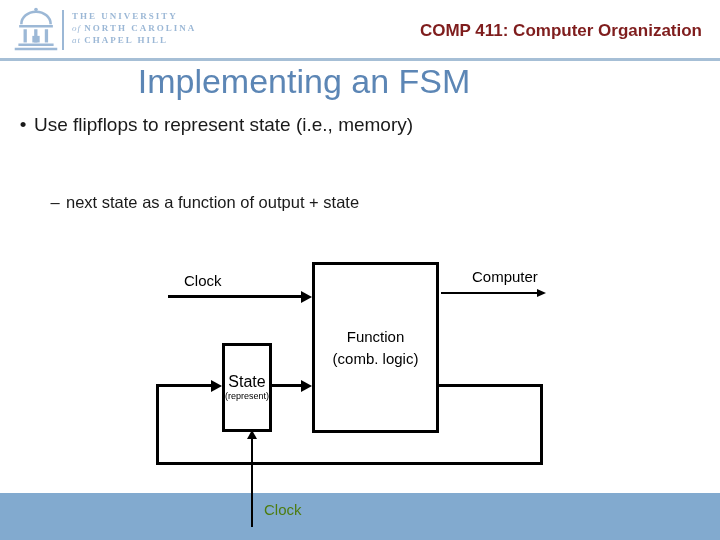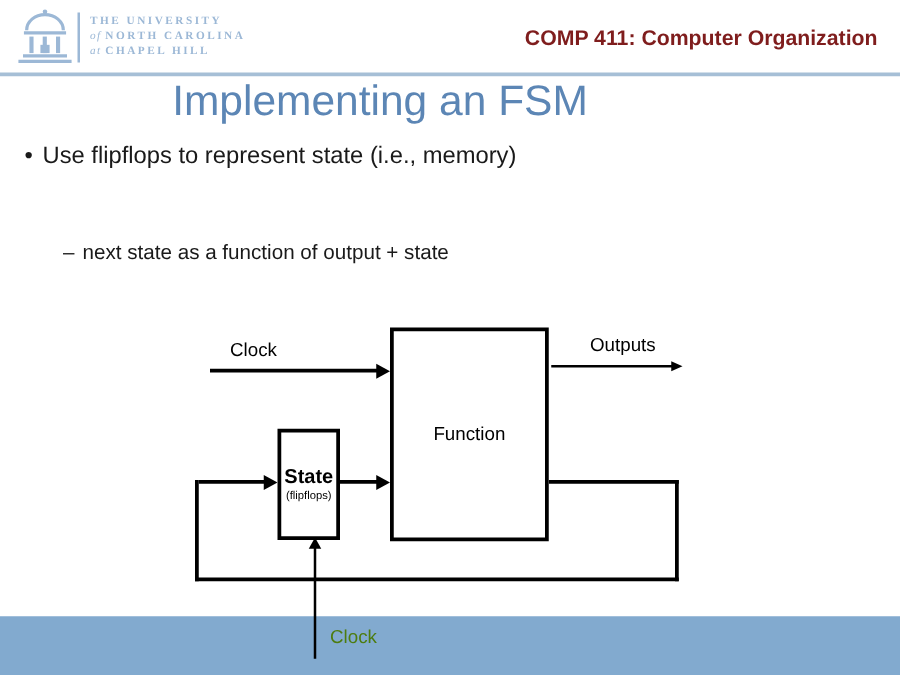--- a/index.html
+++ b/index.html
@@ -38,21 +38,21 @@
   
   #bottom-band{position:absolute;left:0;top:493px;width:720px;height:47px;background:#82aacf;}
 
   
   .dline{position:absolute;background:#000;}
   .dbox{position:absolute;border:3px solid #000;background:#fff;box-sizing:border-box;
         display:flex;flex-direction:column;align-items:center;justify-content:center;}
   .dlabel{position:absolute;color:#000;font-size:15px;white-space:nowrap;}
   #function-box{left:312px;top:262px;width:127px;height:171px;font-size:15px;line-height:22px;text-align:left;}
   #state-box{left:222px;top:343px;width:50px;height:89px;}
-  #state-box .b1{font-weight:bold;font-size:16px;line-height:18px;}
+  #state-box .b1{font-weight:normal;font-size:16px;line-height:18px;}
   #state-box .b2{font-size:9px;line-height:11px;white-space:nowrap;}
   .arr-r{position:absolute;width:0;height:0;border-top:6px solid transparent;
          border-bottom:6px solid transparent;border-left:11px solid #000;}
   .arr-r.thin{border-top-width:4px;border-bottom-width:4px;border-left-width:9px;}
   .arr-up{position:absolute;width:0;height:0;border-left:5px solid transparent;
           border-right:5px solid transparent;border-bottom:9px solid #000;}
   #clock-label{color:#4d7c0f;}
 </style>
 </head>
 <body>
@@ -100,32 +100,33 @@
   <div class="dline" style="left:540px;top:384px;width:3px;height:81px;"></div>
   <div class="dline" style="left:156px;top:462px;width:387px;height:3px;"></div>
   <div class="dline" style="left:156px;top:384px;width:3px;height:81px;"></div>
   <div class="dline" style="left:159px;top:384px;width:53px;height:3px;"></div>
   <div class="arr-r" style="left:211px;top:379.5px;"></div>
 
   <div class="dlabel" style="left:184px;top:272px;">Clock</div>
   <div class="dline" style="left:168px;top:295px;width:135px;height:3px;"></div>
   <div class="arr-r" style="left:301px;top:290.5px;"></div>
 
-  <div class="dlabel" style="left:472px;top:268px;">Outputs</div>
+  <div class="dlabel" style="left:472px;top:268px;">Computer</div>
   <div class="dline" style="left:441px;top:292px;width:97px;height:2px;"></div>
   <div class="arr-r thin" style="left:537px;top:289px;"></div>
 
   <div class="dline" style="left:272px;top:384px;width:31px;height:3px;"></div>
   <div class="arr-r" style="left:301px;top:379.5px;"></div>
 
   <div class="dline" style="left:251px;top:434px;width:2px;height:93px;"></div>
   <div class="arr-up" style="left:247px;top:430px;"></div>
   <div class="dlabel" id="clock-label" style="left:264px;top:501px;">Clock</div>
 
   <div class="dbox" id="function-box">
     <div>Function</div>
+    <div>(comb. logic)</div>
   </div>
   <div class="dbox" id="state-box">
     <div class="b1">State</div>
-    <div class="b2">(flipflops)</div>
+    <div class="b2">(represent)</div>
   </div>
 
 </div>
 
 </body></html>

